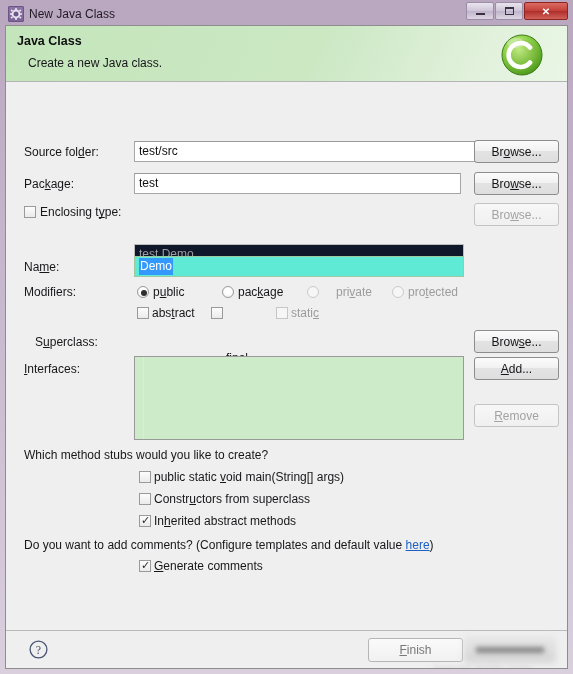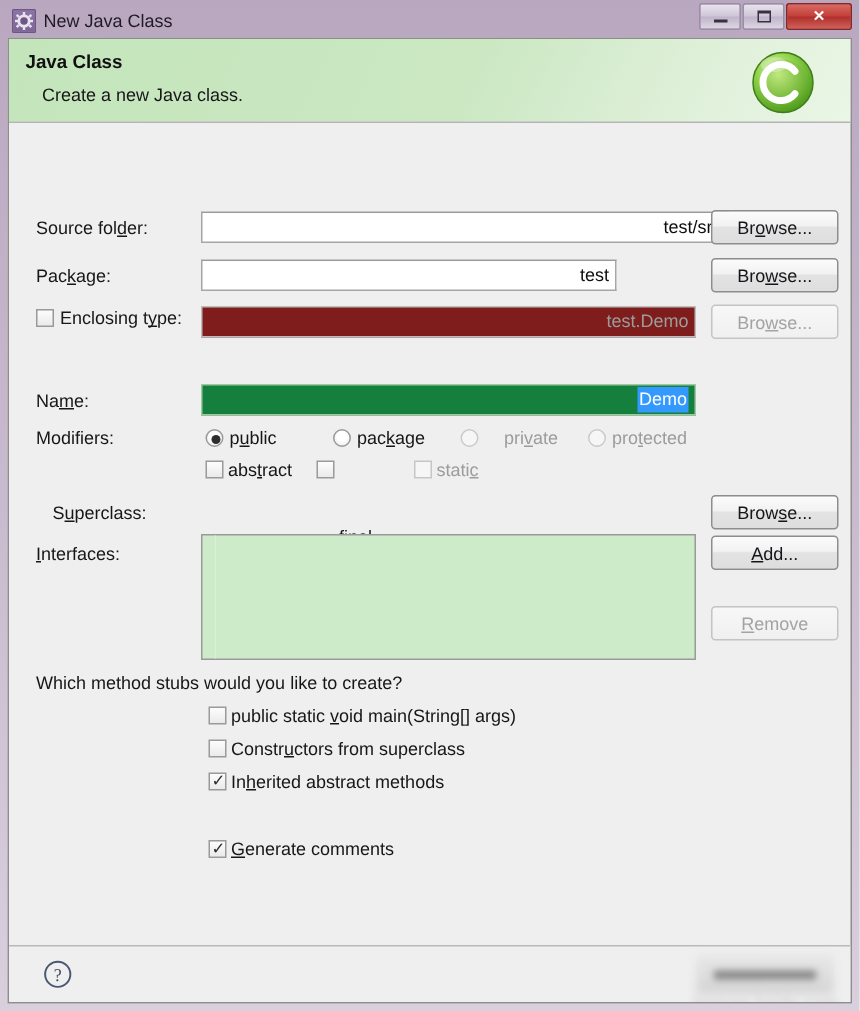--- a/index.html
+++ b/index.html
@@ -65,21 +65,20 @@
   .max-glyph { display:block; width: 9px; height: 8px; border: 1px solid #3a3040; border-top-width: 2px; }
 
   
   .client {
     position: absolute;
     left: 5px; top: 25px;
     width: 563px; height: 644px;
     background: #efefef;
     border: 1px solid #8d8d8d;
     overflow: hidden;
-    text-align: right;
   }
 
   
   .banner {
     position: relative;
     height: 56px;
     background: linear-gradient(115deg, #c4e5bb 0%, #cbe8c3 55%, #dff0d9 80%, #eaf6e6 100%);
     border-bottom: 1px solid #b4b4b4;
     overflow: hidden;
   }
@@ -112,22 +111,22 @@
     background: #ffffff;
     border: 1px solid #a6a6a6;
     border-top-color: #9a9a9a;
     font-family: "Liberation Sans", sans-serif;
     font-size: 12px; color: #0f0f0f;
     padding: 0 4px;
     line-height: 19px;
     overflow: hidden;
     white-space: nowrap;
   }
-  .tf.disabled { background: #7f1d1d; border-color: #bdbdbd; color: #9c9c9c; }
-  .tf.green { background: #15803d; border-color: #9ec8a2; }
+  .tf.disabled { background: #0f172a; border-color: #bdbdbd; color: #9c9c9c; margin-top: 40px; }
+  .tf.green { background: #5eead4; border-color: #9ec8a2; }
 
   .sel {
     background: #3399ff; color: #ffffff;
     padding: 1px 1px 2px 1px;
   }
 
   .btn {
     position: absolute;
     height: 23px;
     border: 1px solid #8d8d8d;
@@ -296,21 +295,21 @@
         <span>Source fol</span><u>d</u><span>er:</span>
       </div>
       <div class="tf" style="left:128px; top:59px; width:352px;">test/src</div>
       <div class="btn" style="left:468px; top:58px; width:85px;">
         <span><span>Br</span><u>o</u><span>wse...</span></span>
       </div>
 
       <div class="lbl" style="left:18px; top:95px;">
         <span>Pac</span><u>k</u><span>age:</span>
       </div>
-      <div class="tf" style="left:128px; top:91px; width:277px;">test</div>
+      <div class="tf" style="left:128px; top:91px; width:327px;">test</div>
       <div class="btn" style="left:468px; top:90px; width:85px;">
         <span><span>Bro</span><u>w</u><span>se...</span></span>
       </div>
 
       <div class="cb" style="left:18px; top:124px;"></div>
       <div class="lbl" style="left:34px; top:123px;">
         <span>Enclosing t</span><u>y</u><span>pe:</span>
       </div>
       <div class="tf disabled" style="left:128px; top:122px; width:330px;">test.Demo</div>
       <div class="btn disabled" style="left:468px; top:121px; width:85px;">
@@ -395,34 +394,40 @@
         <span>Constr</span><u>u</u><span>ctors from superclass</span>
       </div>
 
       <div class="cb" style="left:133px; top:433px;">
         <span class="tick">✓</span>
       </div>
       <div class="lbl" style="left:148px; top:432px;">
         <span>In</span><u>h</u><span>erited abstract methods</span>
       </div>
 
+      <div class="lbl" style="left:18px; top:456px;">
+        <span>Do you want to add comments? (Configure templates and default value </span><a class="link">here</a><span>)</span>
+      </div>
       <div class="cb" style="left:133px; top:478px;">
         <span class="tick">✓</span>
       </div>
       <div class="lbl" style="left:148px; top:477px;">
         <u>G</u><span>enerate comments</span>
       </div>
     </div>
 
     <div class="btnbar">
       <div class="help-icon">
         <svg viewBox="0 0 19 19" width="19" height="19">
           <circle cx="9.5" cy="9.5" r="8.4" fill="none" stroke="#4a5672" stroke-width="1.3"></circle>
           <text x="9.5" y="14" text-anchor="middle" font-family="Liberation Serif, serif" font-size="12" fill="#3d4962">?</text>
         </svg>
       </div>
+      <div class="finish-btn">
+        <span><u>F</u><span>i</span><span>nish</span></span>
+      </div>
       <div class="cancel-btn"></div>
       <div class="cancel-glyph"></div>
       <div class="watermark">jingyan.baidu.com</div>
     </div>
 
   </div>
 </div>
 
 </body></html>

